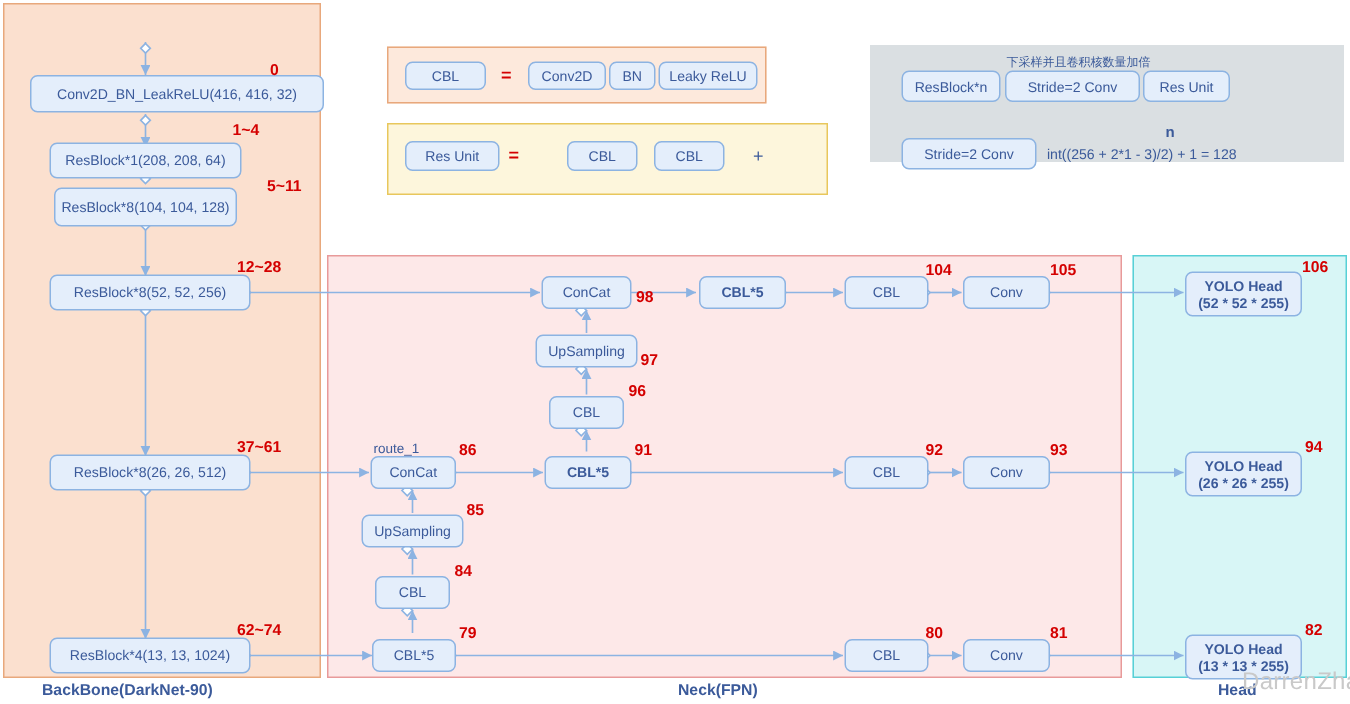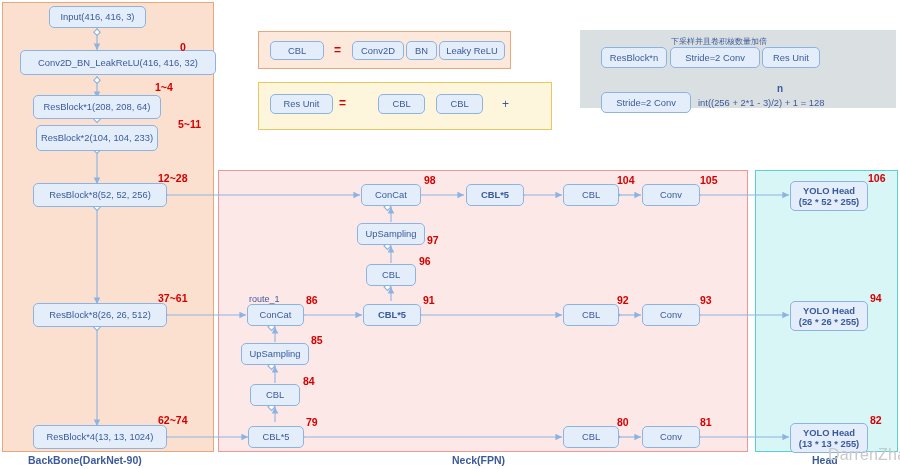--- a/index.html
+++ b/index.html
@@ -195,42 +195,41 @@
 
       <path d="M357,109 L357,122 L506,122 L506,113" marker-end="url(#arr)"></path>
       <circle cx="506" cy="104" r="8.5" fill="#e4eefb" stroke="#8cb3e2"></circle>
     </g>
 
     <g stroke="#1a1a1a" stroke-width="1.4" fill="none">
       <path d="M743,73 q0,7 7,7 q7,0 7,7 q0,-7 7,-7 q7,0 7,-7"></path>
     </g>
   </svg>
 
-  <div class="node" style="left:49px; top:6px; width:97px; height:22px;">Input(416, 416, 3)</div>
 
   <div class="node" style="left:20px; top:50px; width:196px; height:25px;">Conv2D_BN_LeakReLU(416, 416, 32)</div>
   <div class="tag" style="left:180px; top:41px;">0</div>
 
   <div class="node" style="left:33px; top:95px; width:128px; height:24px;">ResBlock*1(208, 208, 64)</div>
   <div class="tag" style="left:155px; top:81px;">1~4</div>
 
-  <div class="node wrap" style="left:36px; top:125px; width:122px; height:26px;">ResBlock*2(104, 104, 233)</div>
+  <div class="node wrap" style="left:36px; top:125px; width:122px; height:26px;">ResBlock*8(104, 104, 128)</div>
   <div class="tag" style="left:155px; top:118px;padding-left:23px;">5~11</div>
 
   <div class="node" style="left:33px; top:183px; width:134px; height:24px;">ResBlock*8(52, 52, 256)</div>
   <div class="tag" style="left:158px; top:172px;">12~28</div>
 
   <div class="node" style="left:33px; top:303px; width:134px; height:24px;">ResBlock*8(26, 26, 512)</div>
   <div class="tag" style="left:158px; top:292px;">37~61</div>
 
   <div class="node" style="left:33px; top:425px; width:134px; height:24px;">ResBlock*4(13, 13, 1024)</div>
   <div class="tag" style="left:158px; top:414px;">62~74</div>
 
   <div class="node" style="left:361px; top:184px; width:60px; height:22px;">ConCat</div>
-  <div class="tag" style="left:424px; top:174px;">98</div>
+  <div class="tag" style="left:424px; top:192px;">98</div>
 
   <div class="node" style="left:357px; top:223px; width:68px; height:22px;">UpSampling</div>
   <div class="tag" style="left:427px; top:208px;margin-top:26px;">97</div>
 
   <div class="node" style="left:366px; top:264px; width:50px; height:22px;">CBL</div>
   <div class="tag" style="left:419px; top:255px;">96</div>
 
   <div class="node bold" style="left:466px; top:184px; width:58px; height:22px;">CBL*5</div>
 
   <div class="node" style="left:563px; top:184px; width:56px; height:22px;">CBL</div>

